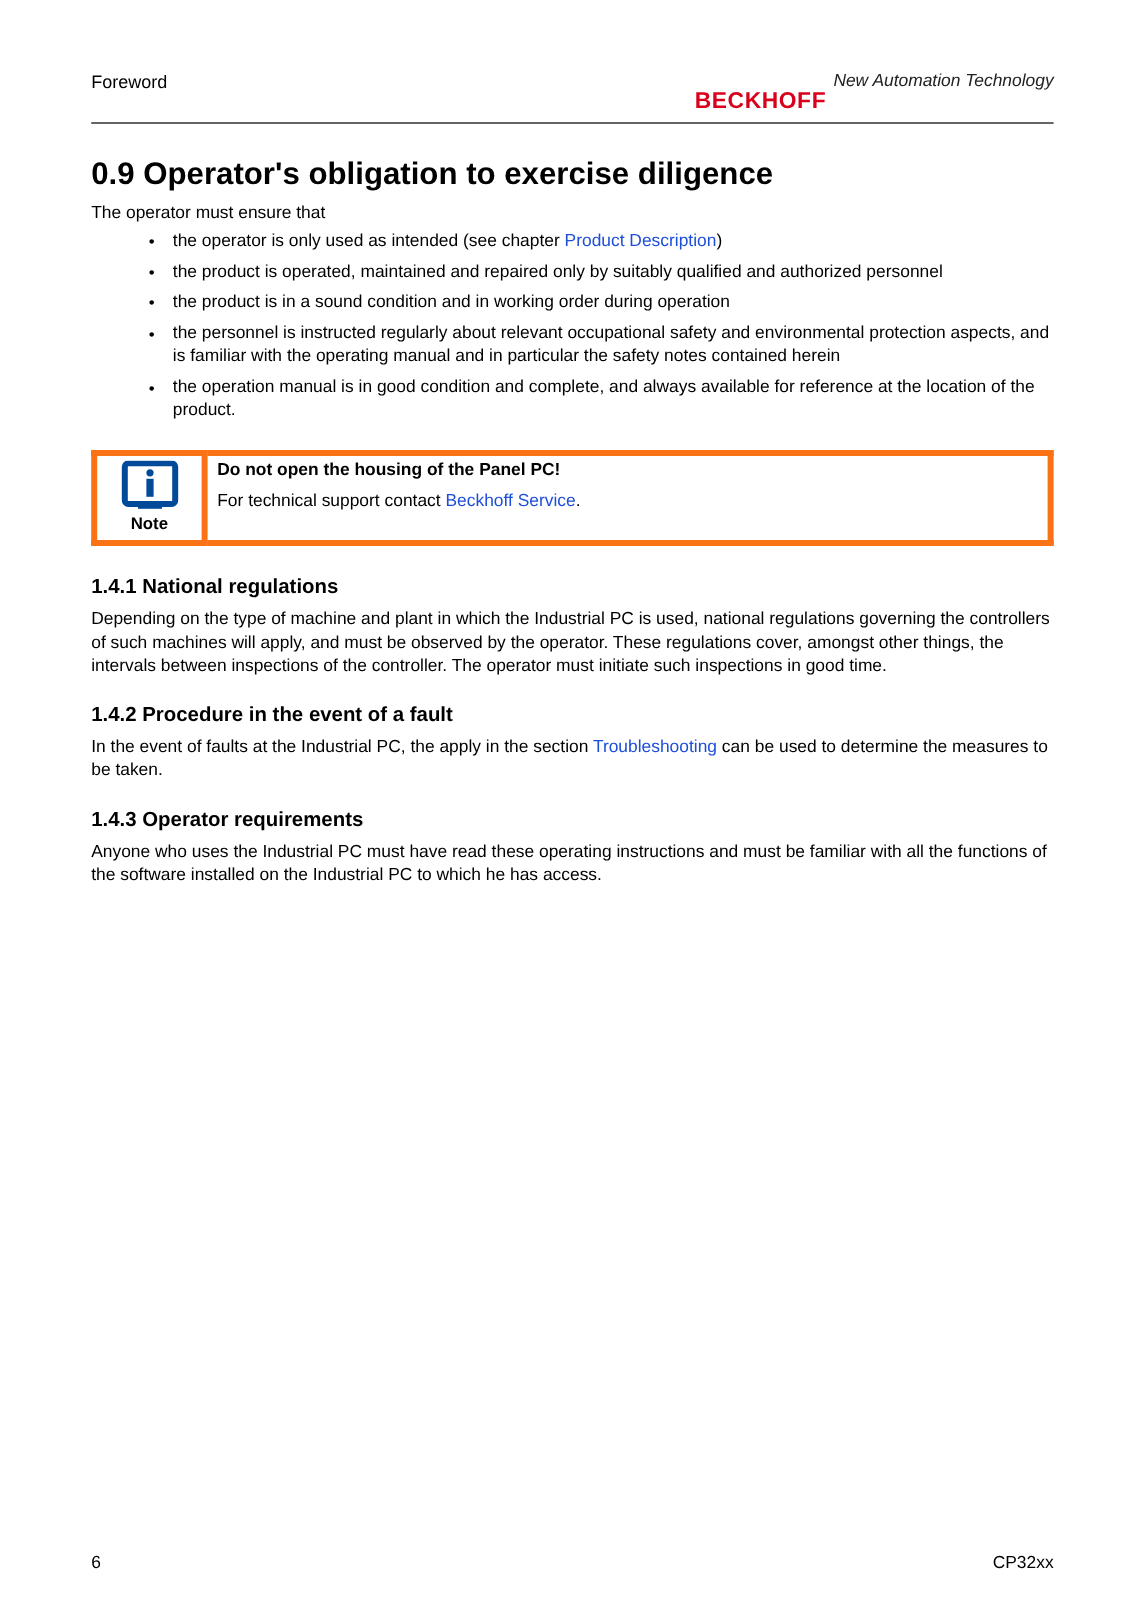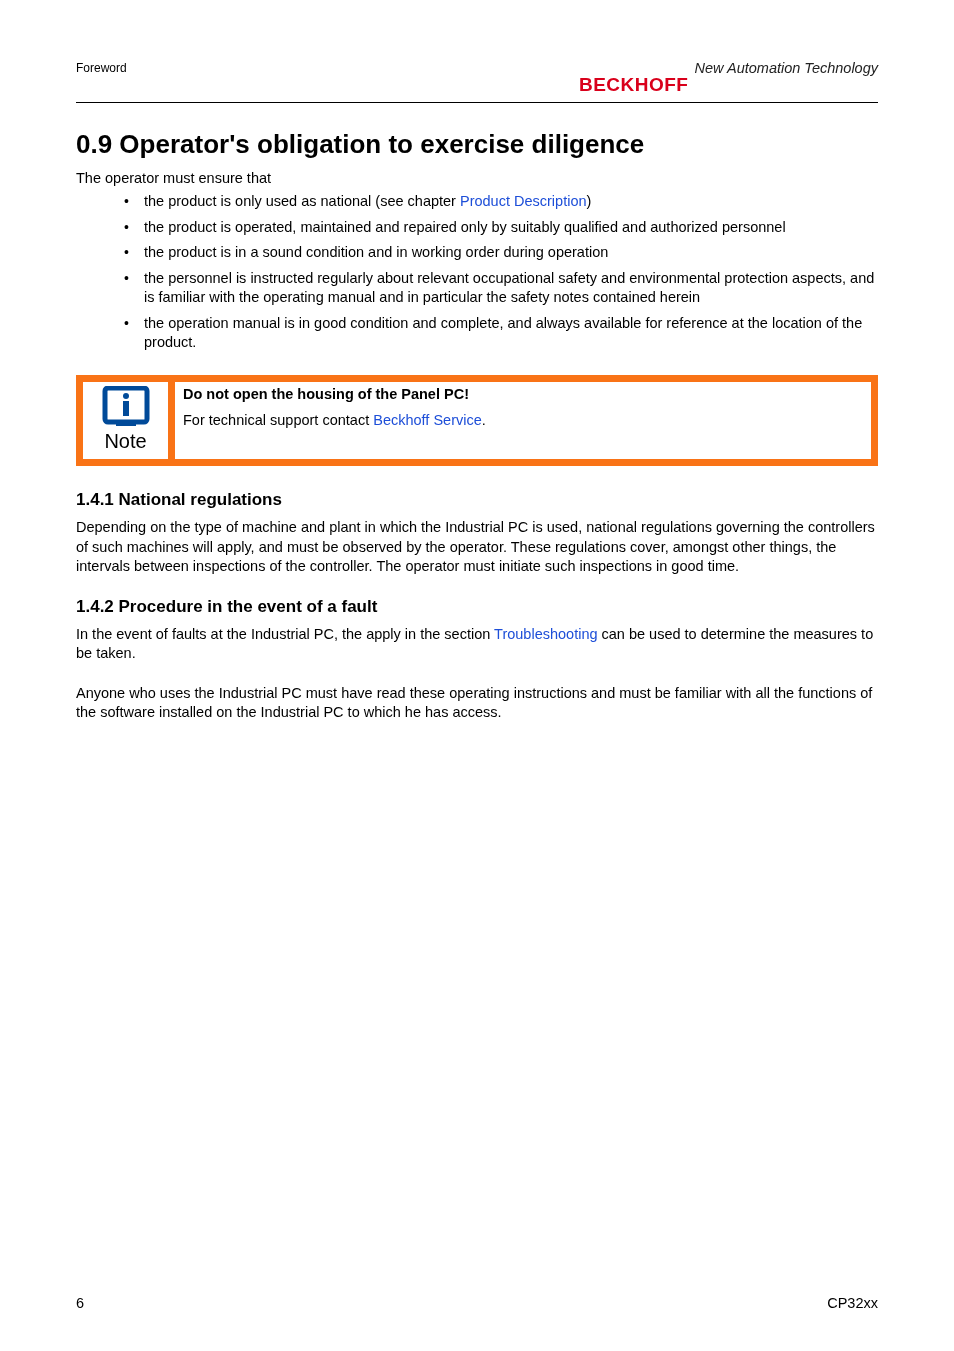--- a/index.html
+++ b/index.html
@@ -14,21 +14,21 @@
   .page {
     padding: 40px 76px 40px 76px;
   }
   .header-row {
     display: flex;
     justify-content: space-between;
     align-items: center;
     margin-bottom: 6px;
   }
   .header-left {
-    font-size: 12px;
+    font-size: 15px;
   }
   .header-right {
     display: flex;
     align-items: center;
     gap: 6px;
   }
   .brand {
     color: #d9001b;
     font-weight: bold;
     font-size: 19px;
@@ -75,39 +75,39 @@
   }
   .link {
     color: #1d4ed8;
   }
   .note-table {
     width: 100%;
     border-collapse: collapse;
     margin: 18px 0 24px 0;
   }
   .note-table td {
-    border: 7px solid #f97316;
+    border: 5px solid #f97316;
     vertical-align: top;
     padding: 4px 8px 6px 8px;
   }
   .note-cell-icon {
     width: 92px;
     text-align: center;
     padding-top: 6px;
   }
   .info-icon-box {
     width: 50px;
     height: 42px;
     margin: 0 auto 2px auto;
     position: relative;
   }
   .info-icon-box svg { display: block; }
   .note-label {
-    font-weight: normal;
-    font-size: 20px;
+    font-weight: bold;
+    font-size: 14px;
     margin-top: 2px;
   }
   .note-title {
     font-weight: bold;
     font-size: 14.5px;
     margin-bottom: 10px;
   }
   .note-body {
     font-size: 14.5px;
   }
@@ -143,21 +143,21 @@
       <span class="tagline">New Automation Technology</span>
     </div>
   </div>
   <hr class="hr">
 
   <h1 class="section-title">0.9 Operator's obligation to exercise diligence</h1>
   <p class="intro">The operator must ensure that</p>
 
   <ul class="bullets">
     <li>
-      <span>the product is only used as national (see chapter </span><span class="link">Product Description</span><span>)</span>
+      <span>the operator is only used as intended (see chapter </span><span class="link">Product Description</span><span>)</span>
     </li>
     <li><span>the product is operated, maintained and repaired only by suitably qualified and authorized personnel</span></li>
     <li><span>the product is in a sound condition and in working order during operation</span></li>
     <li><span>the personnel is instructed regularly about relevant occupational safety and environmental protection aspects, and is familiar with the operating manual and in particular the safety notes contained herein</span></li>
     <li><span>the operation manual is in good condition and complete, and always available for reference at the location of the product.</span></li>
   </ul>
 
   <table class="note-table">
     <tbody>
         <tr>
@@ -183,19 +183,20 @@
     </table>
 
   <h2 class="subheading">1.4.1  National regulations</h2>
   <p class="para">Depending on the type of machine and plant in which the Industrial PC is used, national regulations governing the controllers of such machines will apply, and must be observed by the operator. These regulations cover, amongst other things, the intervals between inspections of the controller. The operator must initiate such inspections in good time.</p>
 
   <h2 class="subheading">1.4.2  Procedure in the event of a fault</h2>
   <p class="para">
     <span>In the event of faults at the Industrial PC, the apply in the section </span><span class="link">Troubleshooting</span><span> can be used to determine the measures to be taken.</span>
   </p>
 
+  <h2 class="subheading">1.4.3  Operator requirements</h2>
   <p class="para">Anyone who uses the Industrial PC must have read these operating instructions and must be familiar with all the functions of the software installed on the Industrial PC to which he has access.</p>
 </div>
 
 <div class="footer-row">
   <span>6</span>
   <span>CP32xx</span>
 </div>
 
 </body></html>

